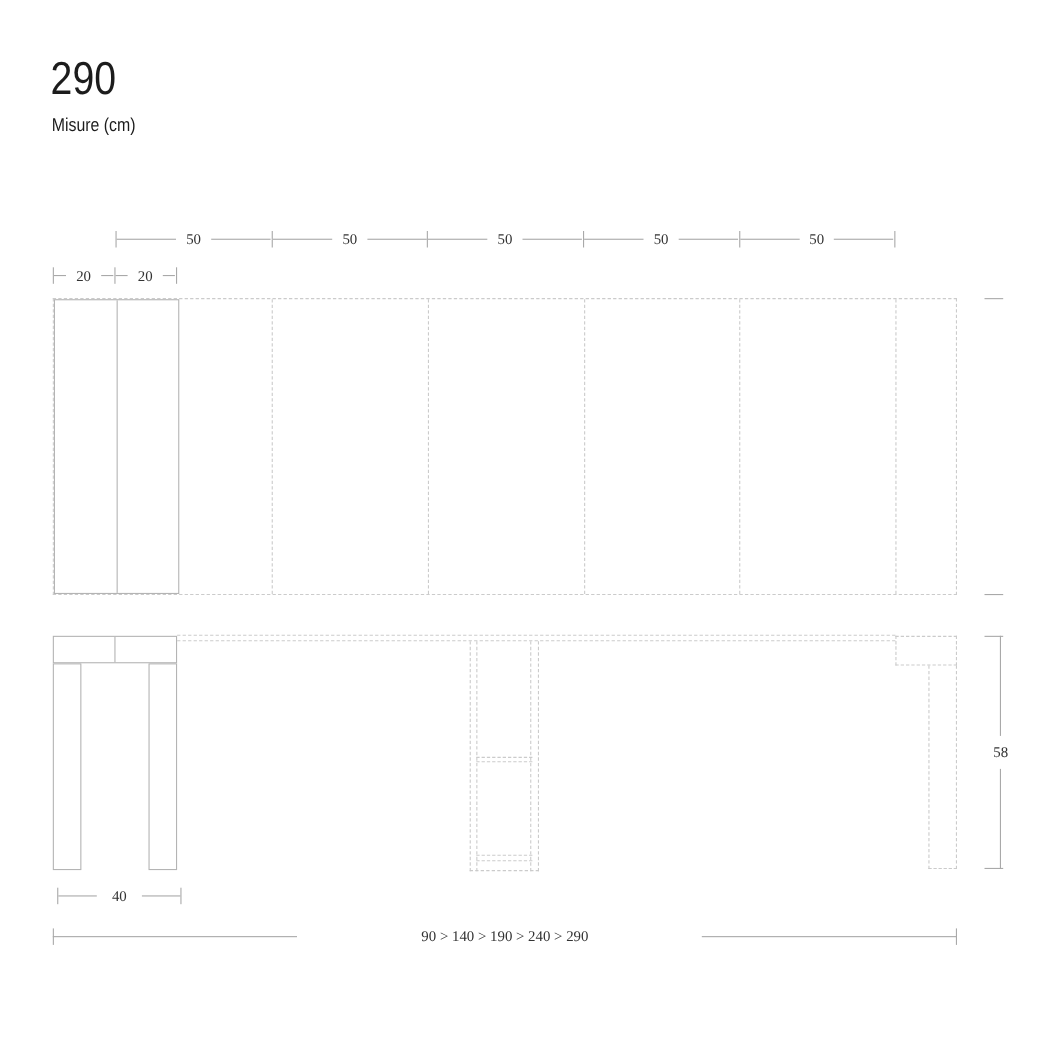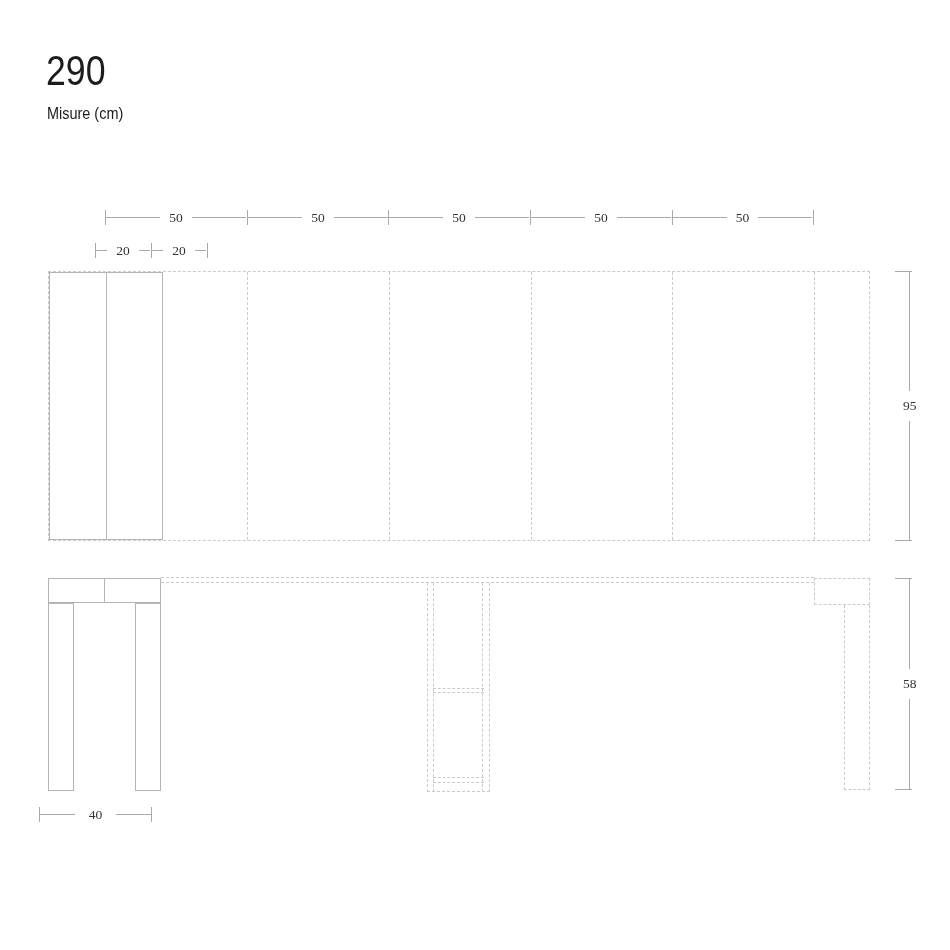--- a/index.html
+++ b/index.html
@@ -97,21 +97,21 @@
         <span class="dimlabel">50</span>
         <i class="ln"></i>
     </div>
     <div class="seg" style="left:568px;width:139px;">
       <i class="ln"></i>
         <span class="dimlabel">50</span>
         <i class="ln"></i>
     </div>
   </div>
 
-  <div class="dimrow" style="left:48px;top:243px;width:137px;margin-left:47px;">
+  <div class="dimrow" style="left:48px;top:243px;width:137px;">
     <i class="tv" style="left:0px;"></i>
     <i class="tv" style="left:56px;"></i>
     <i class="tv" style="left:112px;"></i>
     <div class="seg" style="left:1px;width:54px;">
       <i class="ln"></i>
         <span class="dimlabel">20</span>
         <i class="ln"></i>
     </div>
     <div class="seg" style="left:57px;width:54px;">
       <i class="ln"></i>
@@ -127,25 +127,20 @@
     <i class="vdash" style="left:623px;"></i>
     <i class="vdash" style="left:765px;"></i>
     <div class="solidpart" style="width:114px;">
       <i class="vsolid" style="left:56px;"></i>
     </div>
   </div>
 
   <div class="vdim" style="left:895px;top:271px;height:270px;">
     <i class="th" style="top:0;"></i>
     <i class="th" style="bottom:0;"></i>
-    <div class="vflex">
-      <i class="vln"></i>
-        <span class="dimlabel">95</span>
-        <i class="vln"></i>
-    </div>
   </div>
 
   <i class="ttop" style="left:161px;top:577px;width:653px;height:6px;position:absolute;"></i>
 
   <div class="srect" style="left:48px;top:578px;width:113px;height:25px;">
     <i class="vsolid" style="left:55px;"></i>
   </div>
   <div class="srect" style="left:48px;top:603px;width:26px;height:188px;"></div>
   <div class="srect" style="left:135px;top:603px;width:26px;height:188px;"></div>
 
@@ -163,24 +158,31 @@
   <div class="vdim" style="left:895px;top:578px;height:212px;">
     <i class="th" style="top:0;"></i>
     <i class="th" style="bottom:0;"></i>
     <div class="vflex">
       <i class="vln"></i>
         <span class="dimlabel">58</span>
         <i class="vln"></i>
     </div>
   </div>
 
-  <div class="dimrow" style="left:39px;top:807px;width:134px;">
+  <div class="dimrow" style="left:52px;top:807px;width:134px;">
     <i class="tv" style="left:0px;"></i>
     <i class="tv" style="left:112px;"></i>
     <div class="seg" style="left:1px;width:111px;gap:14px;">
       <i class="ln"></i>
         <span class="dimlabel">40</span>
         <i class="ln"></i>
     </div>
   </div>
 
+  <div class="botdim" style="left:48px;top:843px;width:822px;">
+    <i class="tv" style="left:0px;"></i>
+    <i class="tv" style="left:821px;"></i>
+    <i class="hln" style="left:0px;width:222px;"></i>
+    <i class="hln" style="left:590px;width:232px;"></i>
+    <span class="dimlabel">90 &gt; 140 &gt; 190 &gt; 240 &gt; 290</span>
+  </div>
 
 </div>
 
 </body></html>

